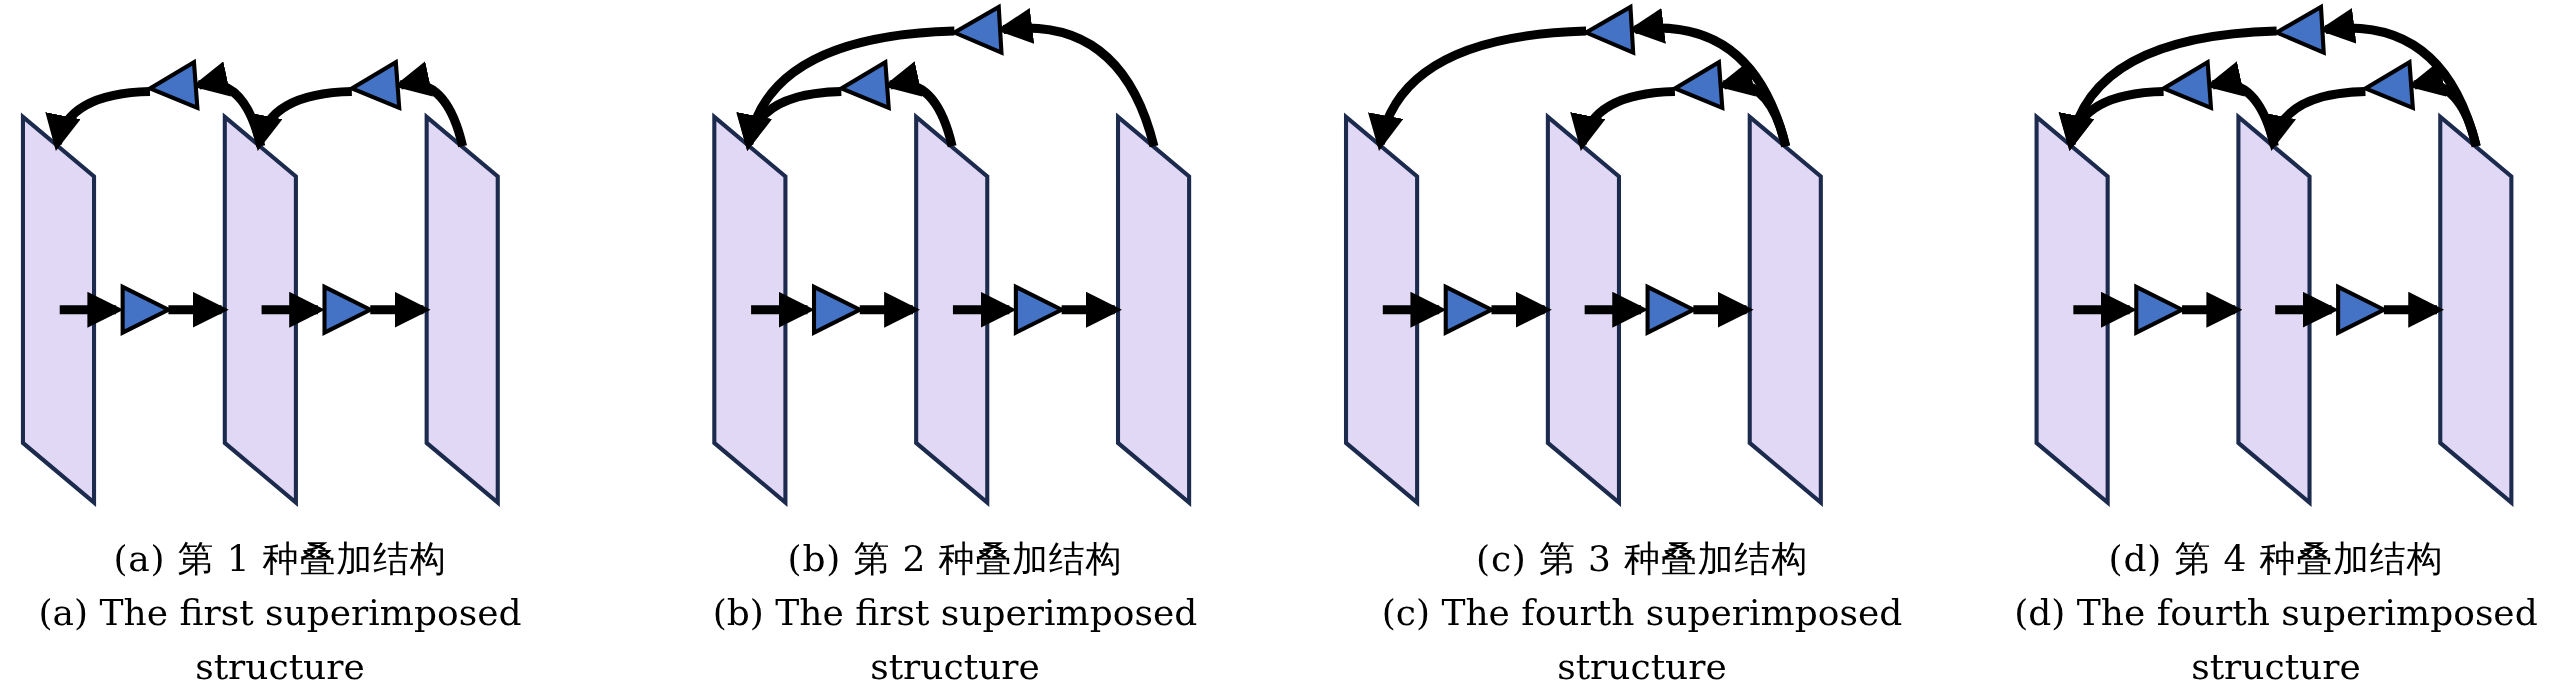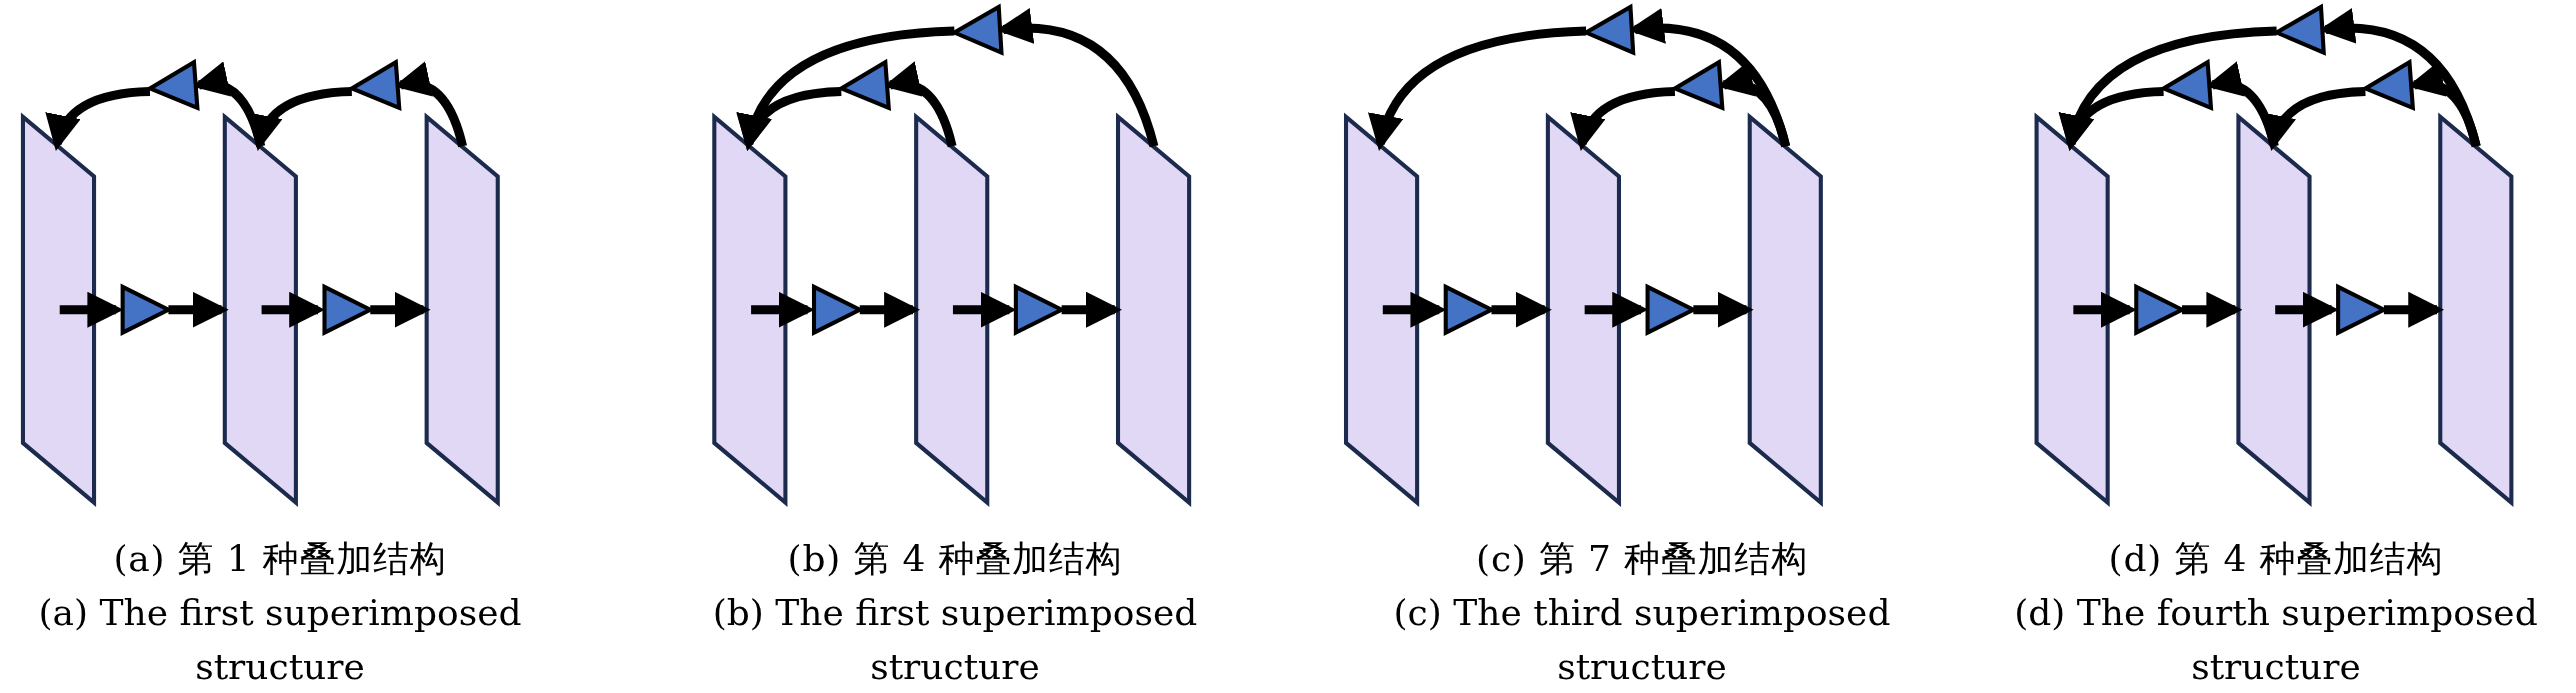--- a/index.html
+++ b/index.html
@@ -104,27 +104,27 @@
       <polygon points="-26,-28 30,0 -26,28" transform="translate(2923.44,106) rotate(175.74495691226068)" fill="#4472c4" stroke="#000000" stroke-width="5" stroke-linejoin="miter"></polygon>
     </g>
 </svg>
 
 <div class="caption cap-a">
   <div class="cap-cn">(a) 第 1 种叠加结构</div>
   <div>(a) The first superimposed</div>
   <div>structure</div>
 </div>
 <div class="caption cap-b">
-  <div class="cap-cn">(b) 第 4 种叠加结构</div>
+  <div class="cap-cn">(b) 第 2 种叠加结构</div>
   <div>(b) The first superimposed</div>
   <div>structure</div>
 </div>
 <div class="caption cap-c">
-  <div class="cap-cn">(c) 第 7 种叠加结构</div>
-  <div>(c) The third superimposed</div>
+  <div class="cap-cn">(c) 第 3 种叠加结构</div>
+  <div>(c) The fourth superimposed</div>
   <div>structure</div>
 </div>
 <div class="caption cap-d">
   <div class="cap-cn">(d) 第 4 种叠加结构</div>
   <div>(d) The fourth superimposed</div>
   <div>structure</div>
 </div>
 
 
 </body></html>

